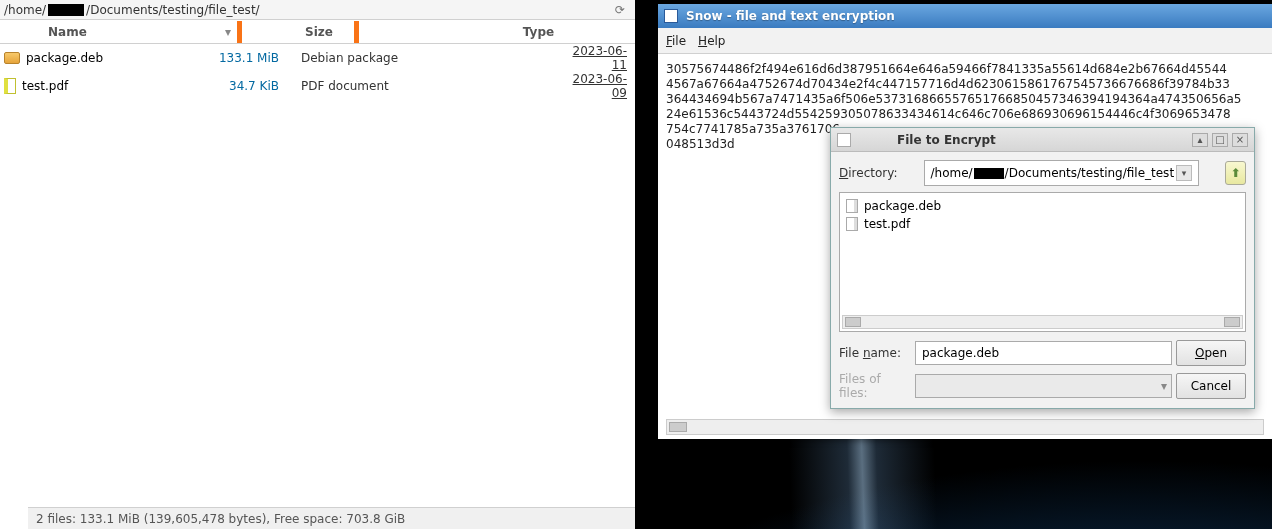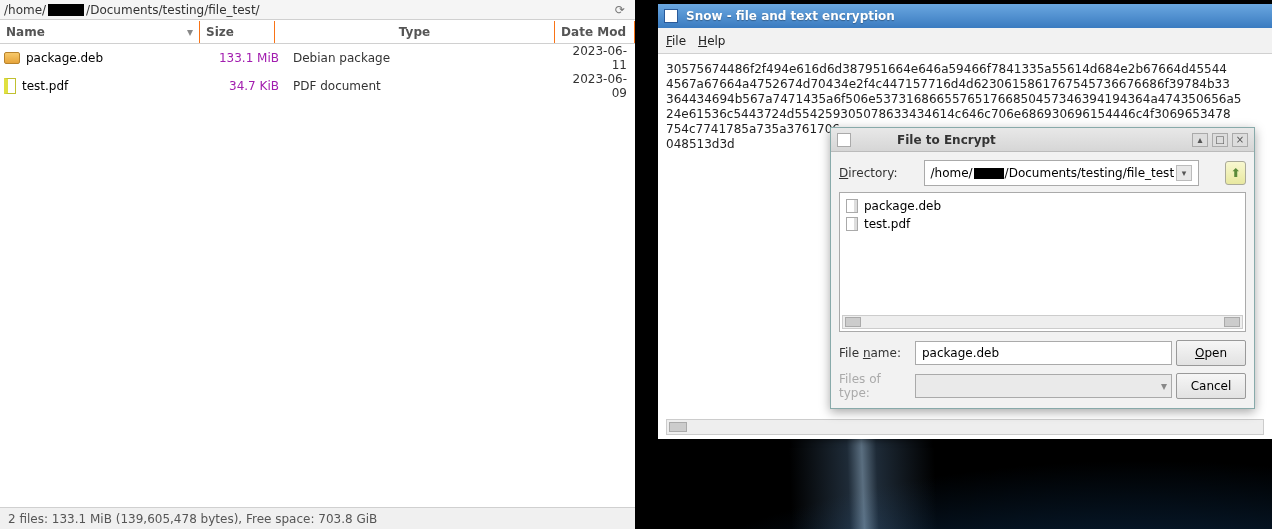--- a/index.html
+++ b/index.html
@@ -5,33 +5,33 @@
 * { margin: 0; padding: 0; box-sizing: border-box; font-family: "DejaVu Sans", "Liberation Sans", Arial, sans-serif; font-size: 12px; }
 body { width: 1272px; height: 529px; background: #000; overflow: hidden; position: relative; }
 
 
 .fm { position: absolute; left: 0; top: 0; width: 635px; height: 529px; background: #fff; display: flex; flex-direction: column; }
 .fm-path { display: flex; align-items: center; height: 20px; border-bottom: 1px solid #d0d0d0; background: #f5f5f5; padding: 0 4px; }
 .fm-path-seg { display: flex; align-items: center; gap: 2px; color: #333; }
 .fm-path-redact { background: #000; width: 36px; height: 12px; display: inline-block; }
 .fm-refresh { margin-left: auto; color: #777; cursor: pointer; padding: 0 6px; }
 .fm-headers { display: flex; align-items: center; height: 24px; border-bottom: 1px solid #d0d0d0; background: #fff; }
-.fm-col { padding: 4px 6px; color: #555; font-weight: bold; border-right: 1px solid #f97316; }
+.fm-col { padding: 4px 6px; color: #555; font-weight: bold; border-right: 5px solid #f97316; margin-left: 42px; }
 .fm-col-name { flex: 0 0 200px; display: flex; align-items: center; }
-.fm-col-size { flex: 0 0 75px; text-align: left; }
+.fm-col-size { flex: 0 0 75px; text-align: center; }
 .fm-col-type { flex: 0 0 280px; text-align: center; }
 .fm-col-date { flex: 1; text-align: right; padding-right: 8px; }
 .fm-sort { margin-left: auto; color: #888; }
 .fm-rows { flex: 1; background: #fff; }
 .fm-row { display: flex; align-items: center; height: 28px; padding-left: 4px; }
 .fm-cell-name { flex: 0 0 200px; display: flex; align-items: center; gap: 6px; }
-.fm-cell-size { flex: 0 0 75px; text-align: right; color: #a21caf; }
-.fm-cell-type { flex: 0 0 280px; color: #333; padding-left: 14px; }
-.fm-cell-date { flex: 1; text-align: right; color: #333; padding-right: 8px; }
-.fm-status { height: 22px; border-top: 1px solid #d0d0d0; background: #f0f0f0; display: flex; align-items: center; padding: 0 8px; color: #555; }
+.fm-cell-size { flex: 0 0 75px; text-align: right; color: #0369a1; }
+.fm-cell-type { flex: 0 0 280px; color: #333; padding-left: 22px; }
+.fm-cell-date { flex: 1; text-align: right; color: #333; padding-right: 8px; text-decoration: underline; }
+.fm-status { height: 22px; border-top: 1px solid #d0d0d0; background: #f0f0f0; display: flex; align-items: center; padding: 0 8px; color: #555; margin-left: 28px; }
 
 .icon-deb { width: 16px; height: 12px; background: linear-gradient(#f7c96b,#e6a43b); border: 1px solid #b8832c; border-radius: 2px; }
 .icon-pdf { width: 12px; height: 16px; background: #fff; border: 1px solid #c0c030; border-left: 4px solid #e0e040; }
 .icon-file { width: 12px; height: 14px; background: #fff; border: 1px solid #aaa; box-shadow: inset -3px 0 0 #ddd; }
 
 
 .desktop-bg { position: absolute; left: 635px; top: 0; right: 0; bottom: 0; background: #000;
   background-image: radial-gradient(ellipse 900px 400px at 80% 140%, #2a5a8a 0%, #0a2540 40%, #000 70%);
 }
 .desktop-streak { position: absolute; right: 60px; bottom: -40px; width: 700px; height: 220px;
@@ -187,19 +187,19 @@
       <div class="dlg-hthumb"></div>
       <div class="dlg-rthumb"></div>
     </div>
   </div>
 
   <div class="dlg-bottom">
     <span class="dlg-label">File <u>n</u>ame:</span>
     <input class="dlg-input" value="package.deb" style="">
     <div class="dlg-btn"><u>O</u>pen</div>
 
-    <span class="dlg-label disabled">Files of type:</span>
+    <span class="dlg-label disabled">Files of files:</span>
     <div class="dlg-combo">
       <span>▾</span>
     </div>
     <div class="dlg-btn">Cancel</div>
   </div>
 </div>
 
 </body></html>

